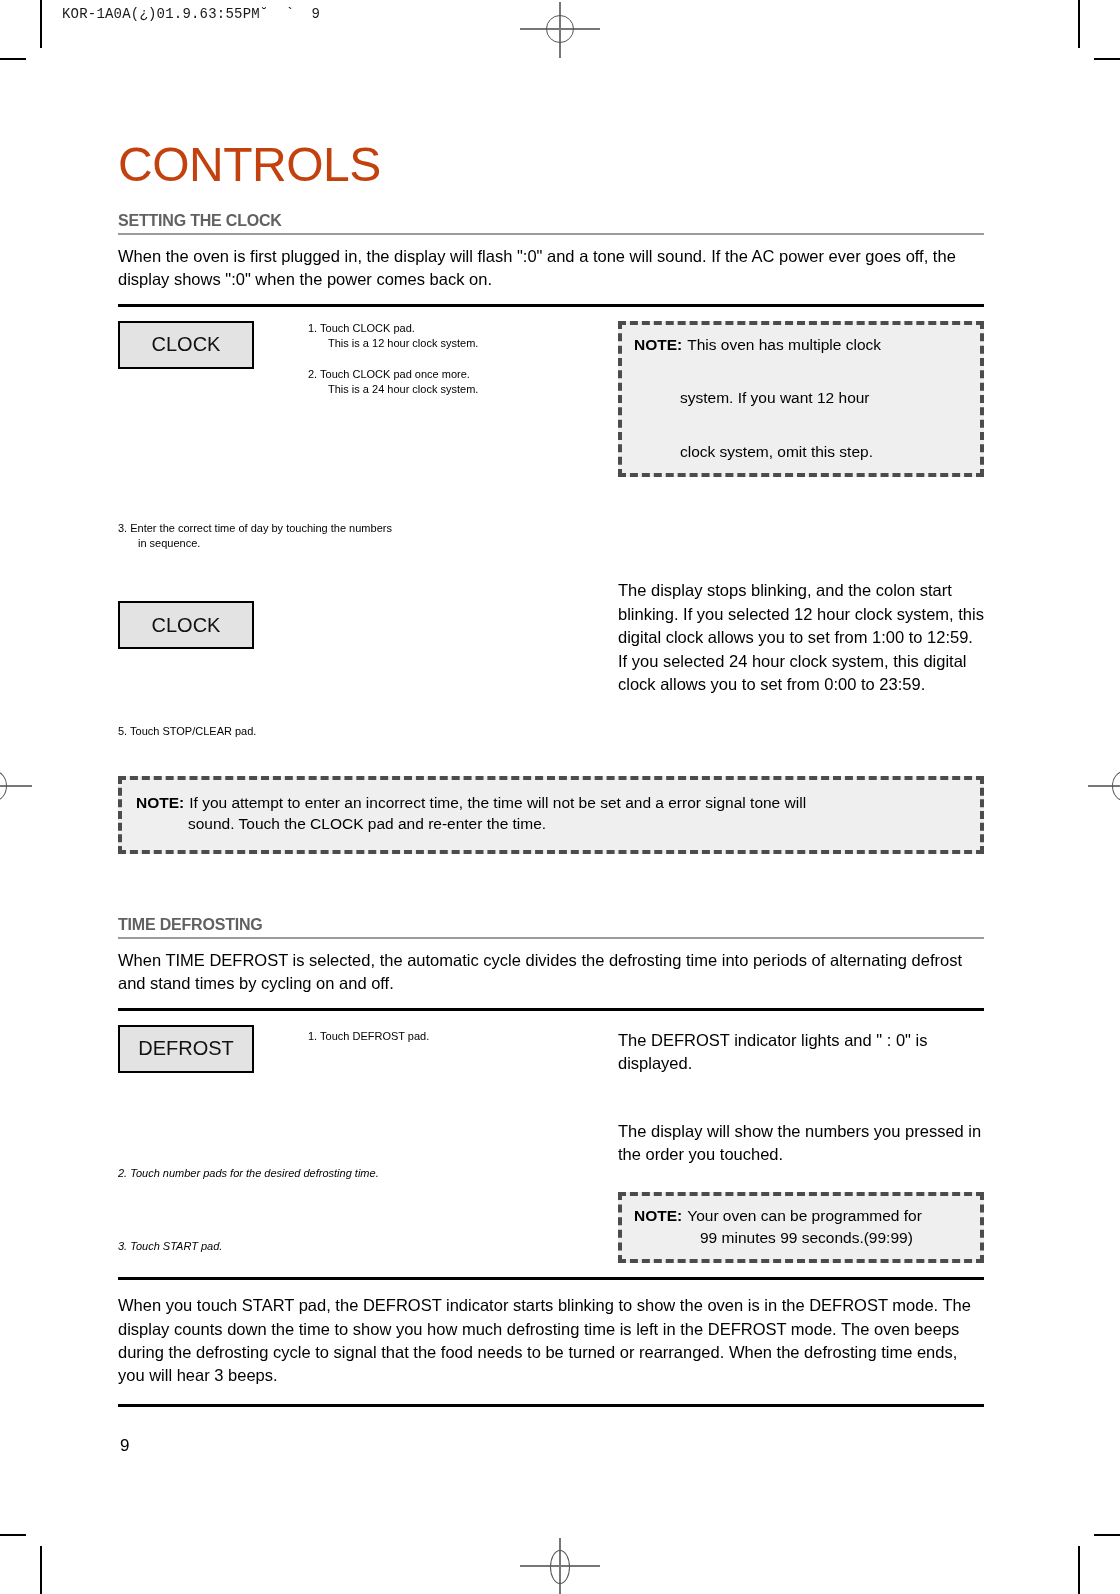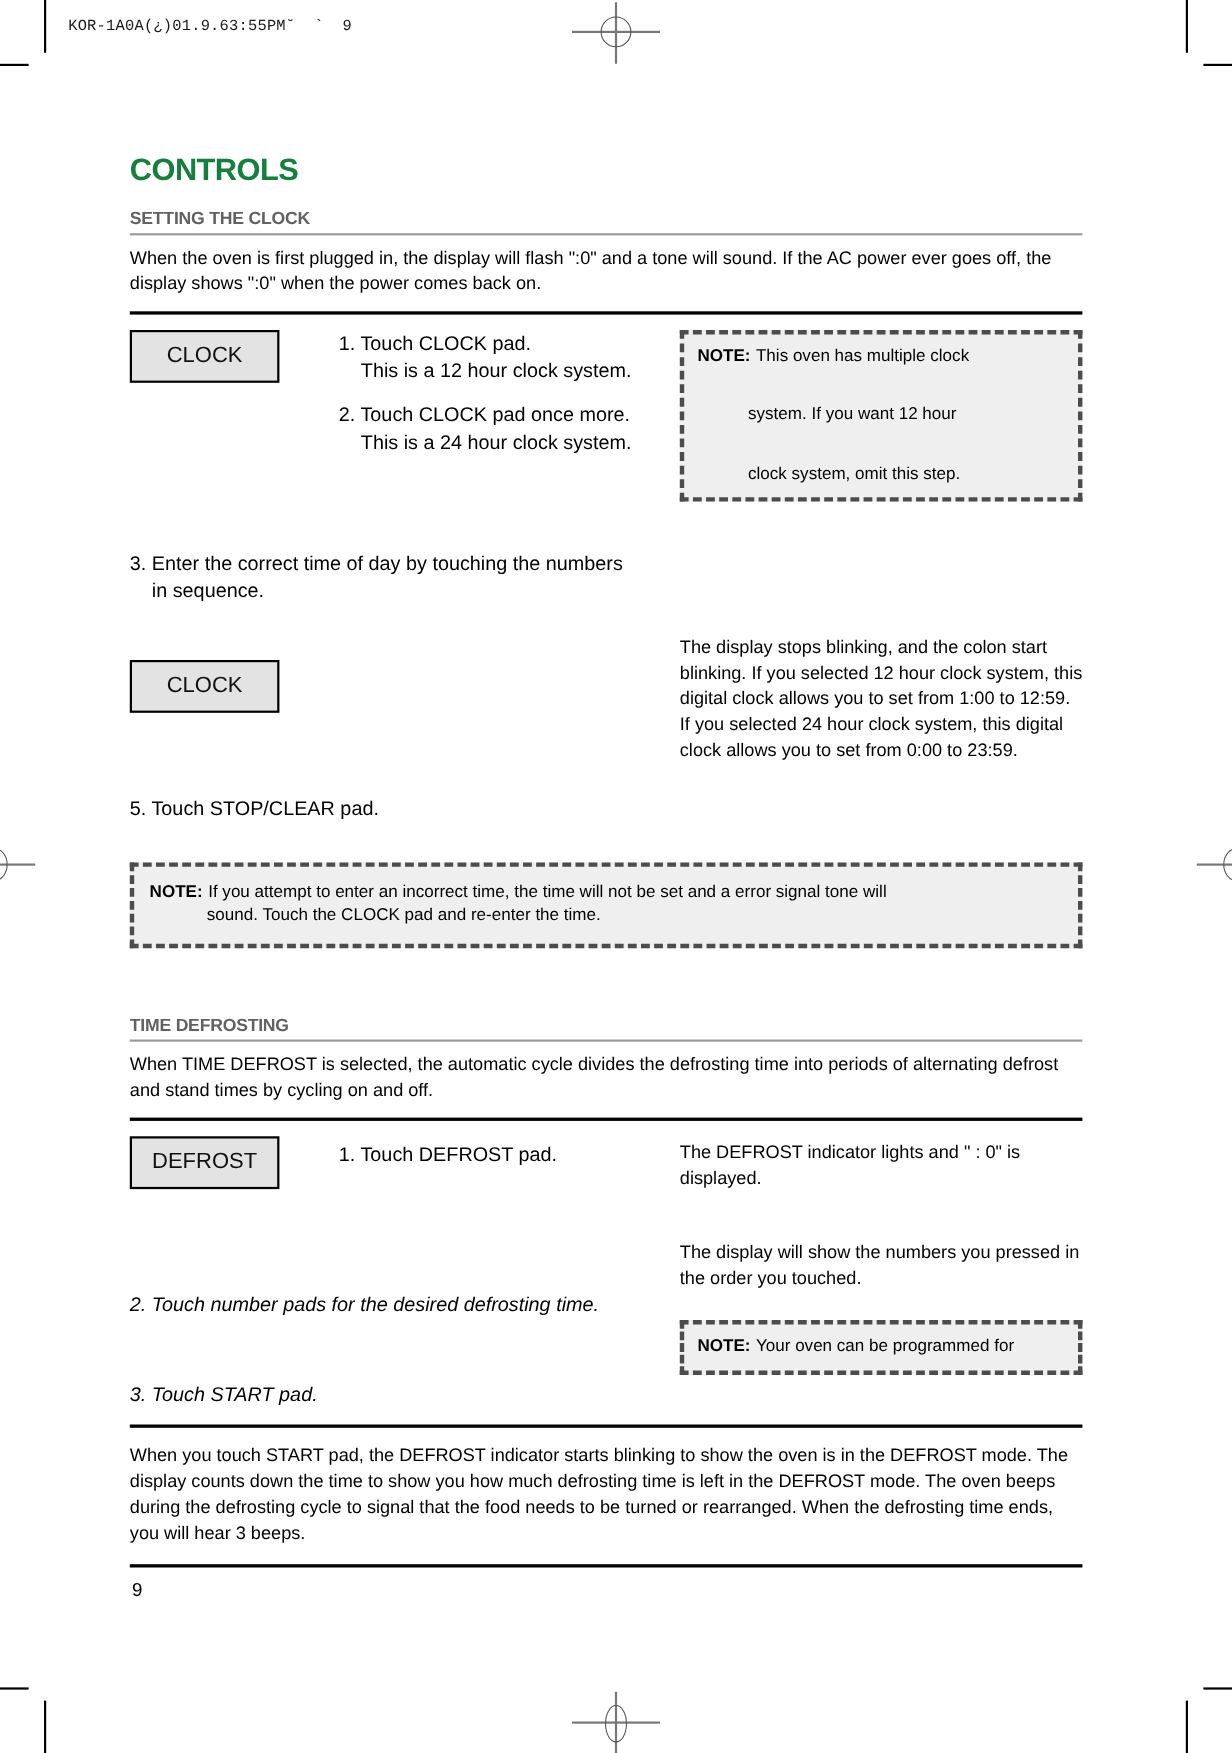--- a/index.html
+++ b/index.html
@@ -36,40 +36,40 @@
   }
   .reg-mark .vbar, .reg-mark .hbar {
     position: absolute;
     background: #777777;
   }
 
   
   .print-header {
     position: absolute;
     left: 62px;
-    top: 16px;
+    top: 6px;
     font-family: "Liberation Mono", "DejaVu Sans Mono", monospace;
     font-size: 14px;
     letter-spacing: 0.2px;
     color: #1a1a1a;
     white-space: pre;
   }
 
   
   #content {
     position: absolute;
     left: 118px;
     top: 140px;
     width: 866px;
   }
 
   h1.doc-title {
-    font-size: 28px;
-    font-weight: bold;
-    color: #15803d;
+    font-size: 48px;
+    font-weight: normal;
+    color: #c2410c;
     margin: 0 0 22px 0;
     letter-spacing: -0.5px;
     line-height: 1.05;
   }
   h2.section-title {
     font-size: 16px;
     font-weight: bold;
     color: #616161;
     margin: 0;
     letter-spacing: -0.2px;
@@ -139,21 +139,21 @@
 
   
   .row {
     display: flex;
     align-items: flex-start;
   }
   .col-pad   { width: 190px; flex: 0 0 190px; }
   .col-mid   { width: 310px; flex: 0 0 310px; }
   .col-right { flex: 1 1 auto; }
 
-  .steps { font-size: 18px; line-height: 1.38; }
+  .steps { font-size: 11px; line-height: 1.38; }
   .step { margin: 0; }
   .step-sub { margin: 0; padding-left: 20px; }
   .gap-sm { height: 16px; }
   .gap-md { height: 28px; }
   .gap-lg { height: 44px; }
 
   .page-number {
     position: absolute;
     left: 120px;
     top: 1436px;
@@ -300,20 +300,21 @@
         <p class="step steps">3. Touch START pad.</p>
       </div>
       <div class="col-right">
         <p class="body">The display will show the numbers you pressed in the order you touched.</p>
         <div style="height:26px;"></div>
         <div class="note">
           <div class="note-line">
             <span class="note-label">NOTE:</span>
             <span class="note-body">Your oven can be programmed for</span>
           </div>
+          <div class="note-body" style="padding-left:66px;">99 minutes 99 seconds.(99:99)</div>
         </div>
       </div>
     </div>
 
     <div class="rule-thick" style="margin-top:14px;"></div>
 
     <p class="body">When you touch START pad, the DEFROST indicator starts blinking to show the oven is in the DEFROST mode. The display counts down the time to show you how much defrosting time is left in the DEFROST mode. The oven beeps during the defrosting cycle to signal that the food needs to be turned or rearranged. When the defrosting time ends, you will hear 3 beeps.</p>
 
     <div class="rule-thick-bottom"></div>
   </div>

